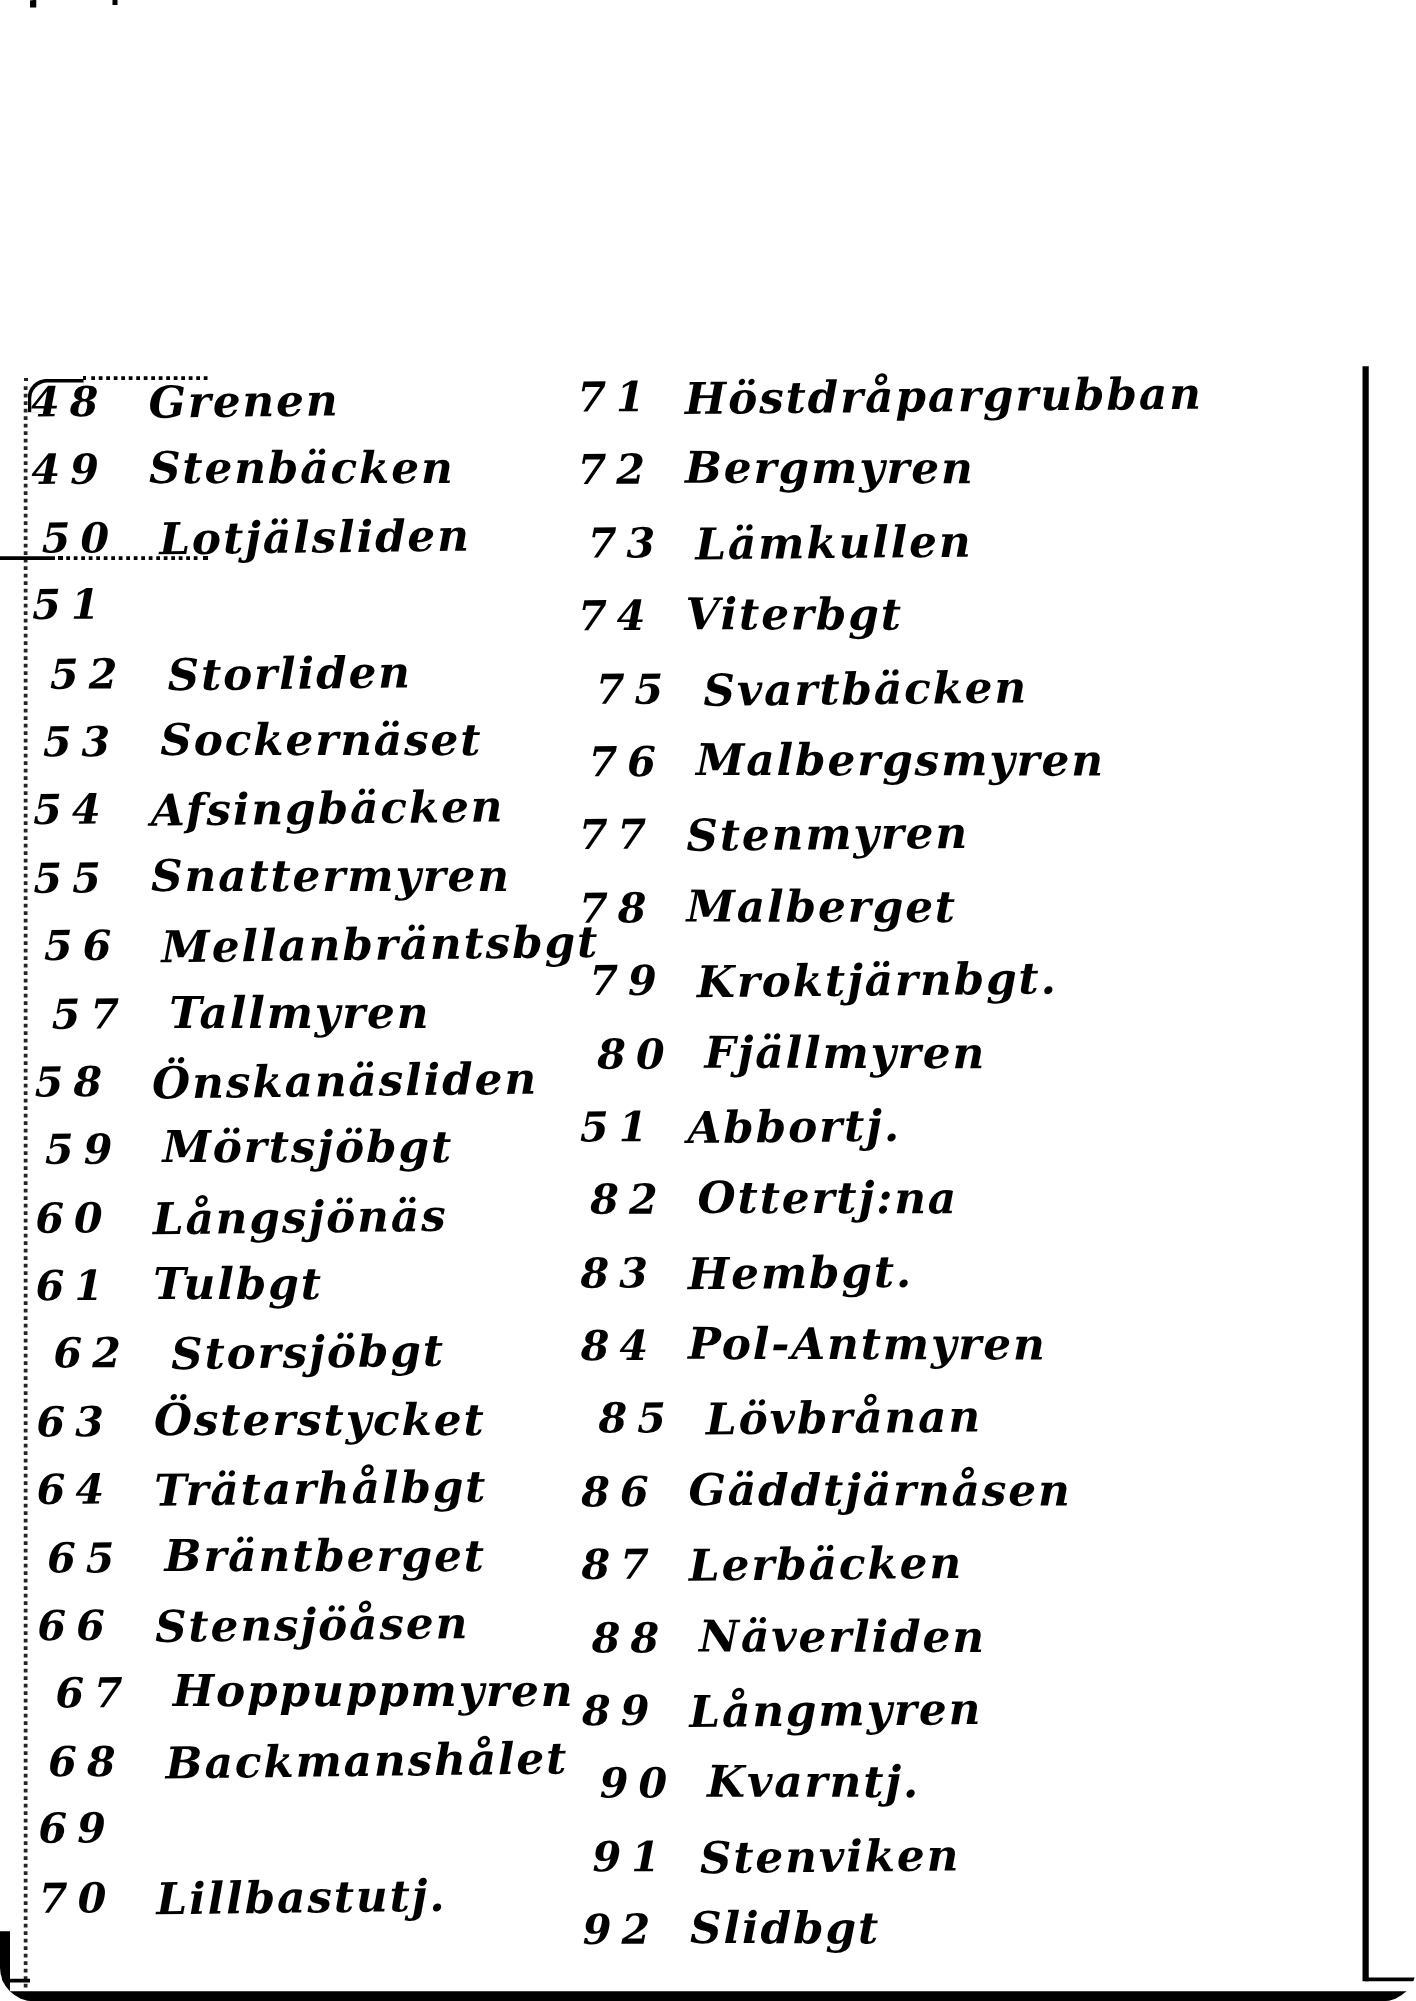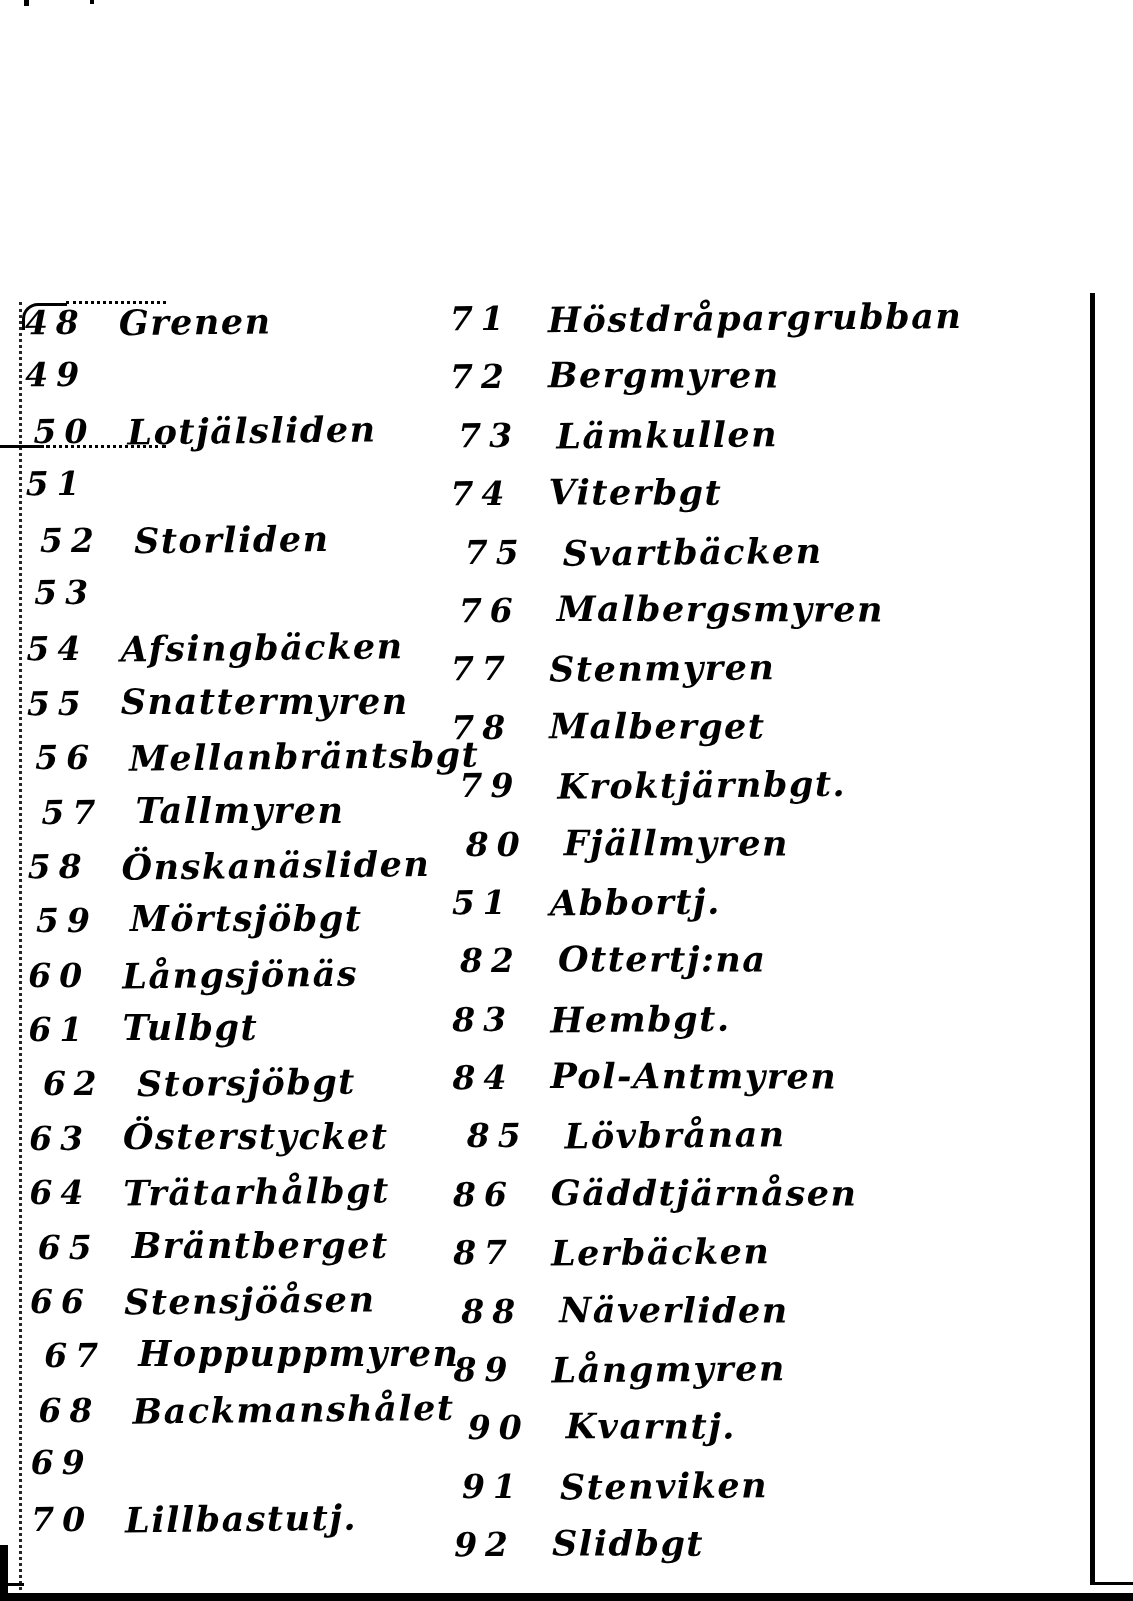--- a/index.html
+++ b/index.html
@@ -8,20 +8,21 @@
     background: #ffffff;
   }
   .page {
     position: relative;
     width: 1133px;
     height: 1601px;
     background: #ffffff;
     overflow: hidden;
     font-family: "DejaVu Serif", serif;
     color: #000;
+    border-radius: 27px;
   }
 
   
   .col {
     position: absolute;
     display: flex;
     flex-direction: column;
   }
   .col-left  { left: 28px;  top: 300px; width: 430px; transform: rotate(-0.3deg); }
   .col-right { left: 452px; top: 296px; width: 660px; transform: rotate(-0.2deg); }
@@ -35,21 +36,21 @@
   .col-right .entry { height: 58.4px; }
 
   .num {
     font-style: italic;
     font-weight: 700;
     font-size: 33px;
     letter-spacing: 8px;
     min-width: 82px;
     flex: 0 0 auto;
   }
-  .col-right .num { min-width: 86px; }
+  .col-right .num { min-width: 86px; text-align: center; }
   .name {
     font-style: italic;
     font-weight: 700;
     font-size: 35px;
     letter-spacing: 1.5px;
     margin-left: 12px;
   }
   
   .entry:nth-child(odd)  .name { transform: rotate(-0.4deg) translateY(1px); }
   .entry:nth-child(even) .name { transform: rotate(0.3deg); }
@@ -142,34 +143,36 @@
   <div class="speck speck-1"></div>
   <div class="speck speck-2"></div>
 
   <div class="col col-left">
       <div class="entry">
     <span class="num">48</span>
     <span class="name">Grenen</span>
   </div>
       <div class="entry">
     <span class="num">49</span>
+    <span class="name">Stenbäcken</span>
   </div>
       <div class="entry">
     <span class="num">50</span>
     <span class="name">Lotjälsliden</span>
   </div>
       <div class="entry">
     <span class="num">51</span>
   </div>
       <div class="entry">
     <span class="num">52</span>
     <span class="name">Storliden</span>
   </div>
       <div class="entry">
     <span class="num">53</span>
+    <span class="name">Sockernäset</span>
   </div>
       <div class="entry">
     <span class="num">54</span>
     <span class="name">Afsingbäcken</span>
   </div>
       <div class="entry">
     <span class="num">55</span>
     <span class="name">Snattermyren</span>
   </div>
       <div class="entry">

